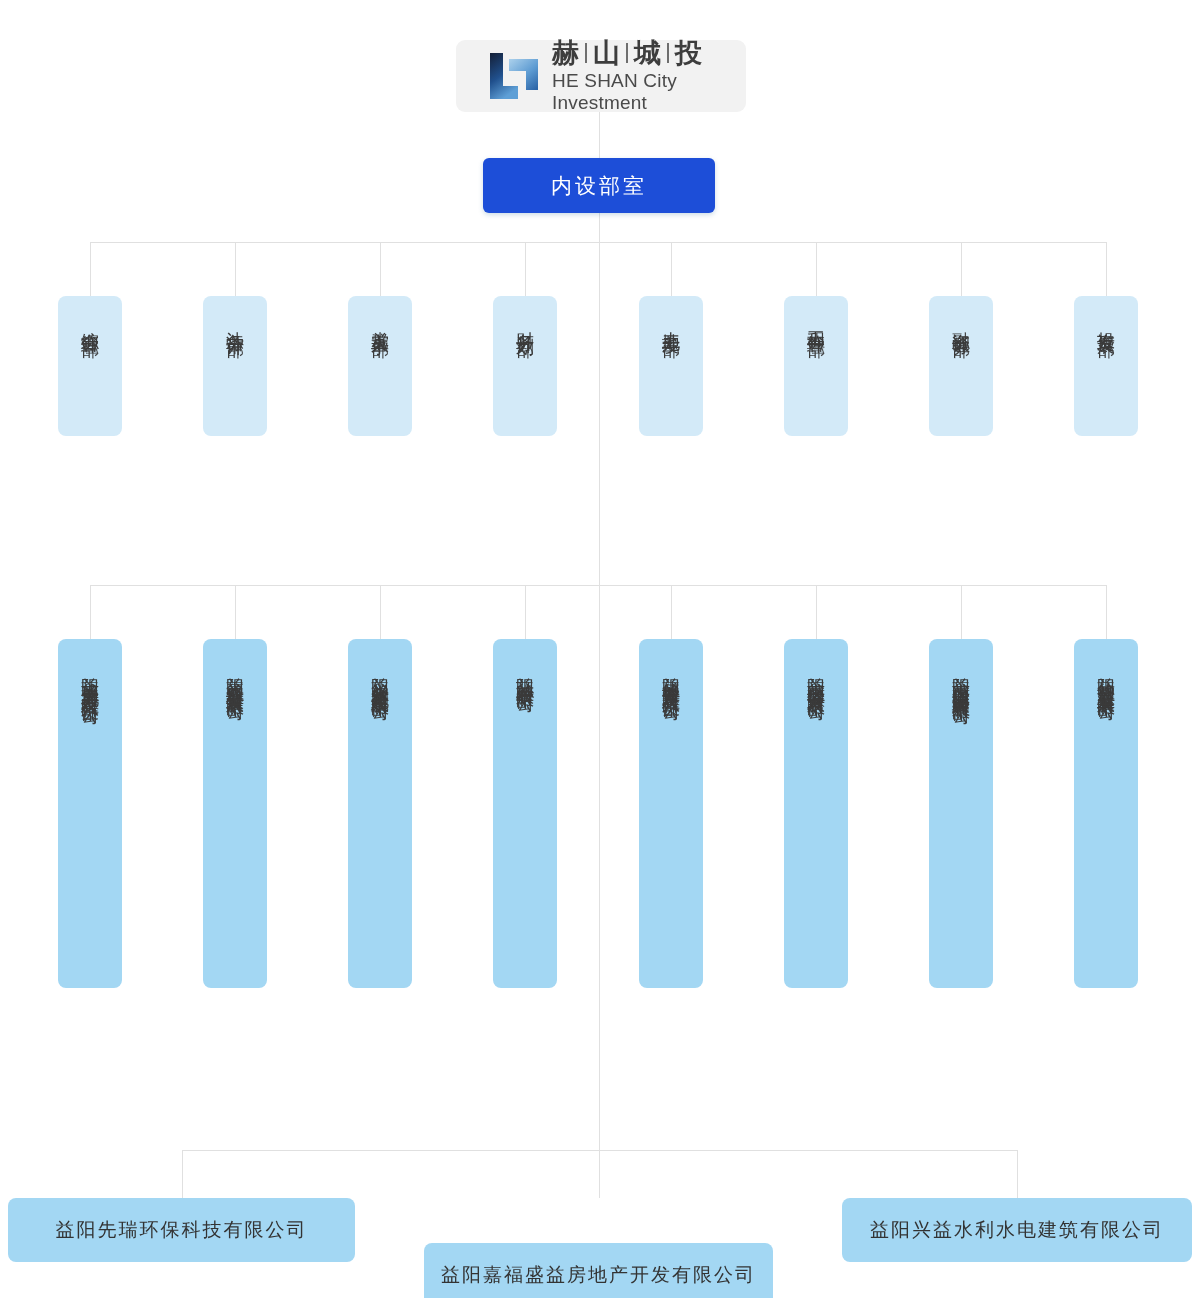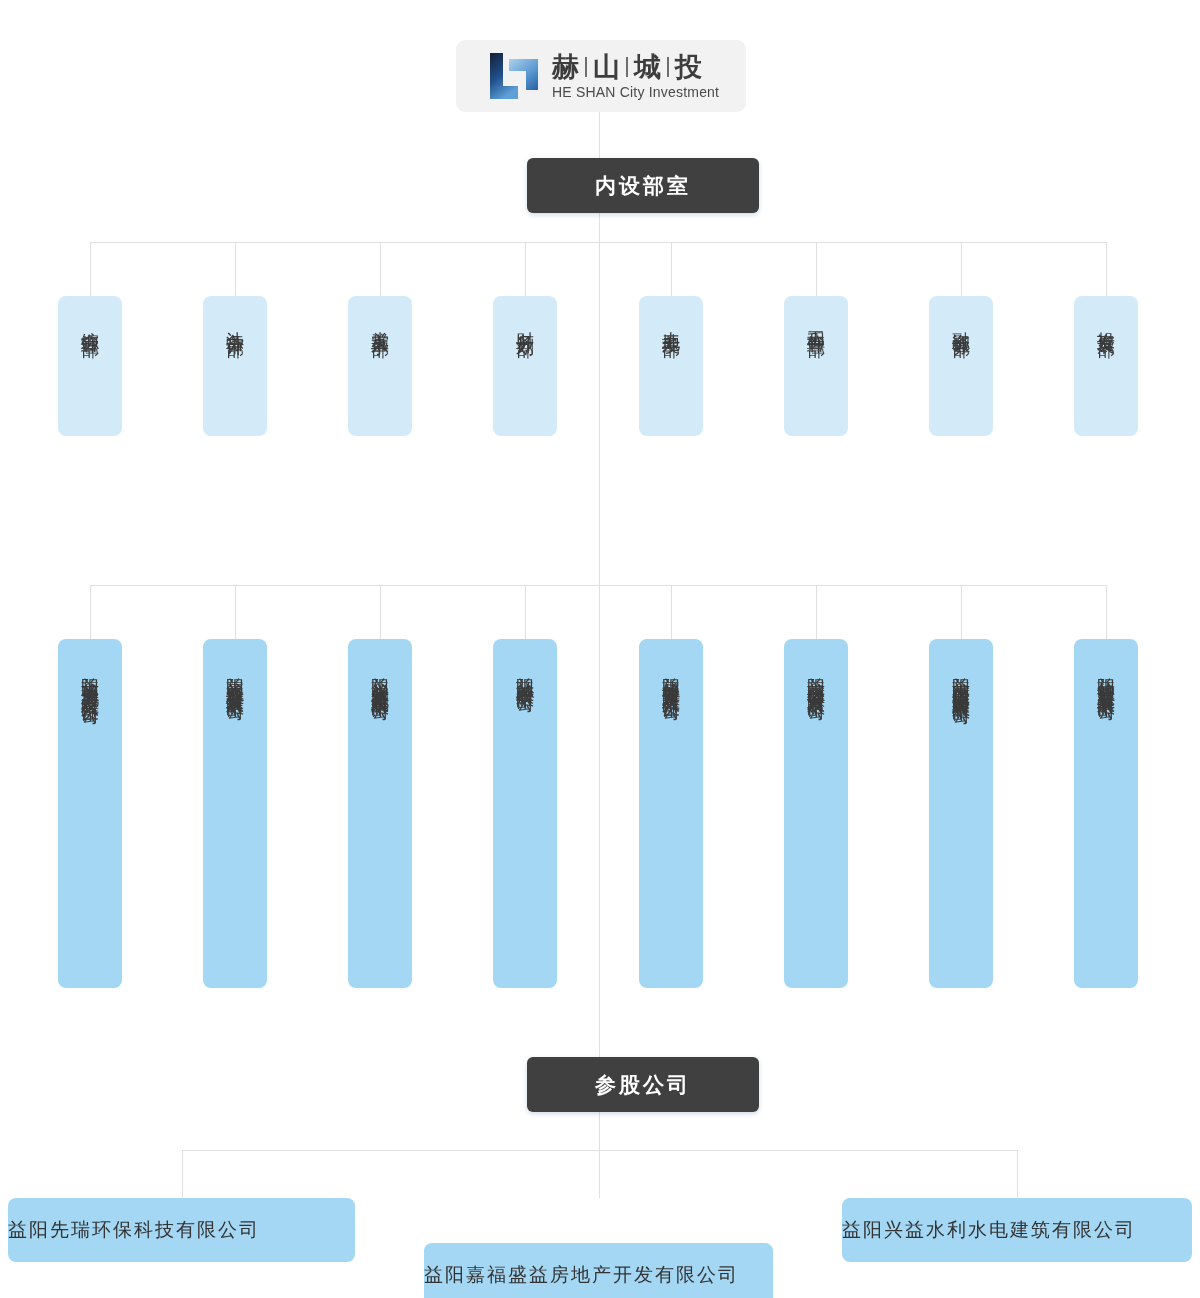--- a/index.html
+++ b/index.html
@@ -24,50 +24,49 @@
     padding-left:32px;box-sizing:border-box;
   }
   .logo-mark{width:52px;height:48px;flex:0 0 auto;}
   .logo-textblock{margin-left:12px;display:flex;flex-direction:column;align-items:flex-start;}
   .logo-title{display:flex;align-items:center;height:30px;}
   .logo-title .ch{
     font-size:27px;font-weight:bold;color:#3d3d3d;line-height:30px;
   }
   .logo-sep{width:2px;height:20px;background:#6e6e6e;margin:0 6px;}
   .logo-sub{
-    font-size:14px;color:#4a4a4a;margin-top:2px;letter-spacing:0.2px;
+    font-size:19px;color:#4a4a4a;margin-top:2px;letter-spacing:0.2px;
   }
 
   
   .section-header{
     position:absolute;left:483px;width:232px;height:55px;
-    background:#404040;border-radius:6px;
+    background:#1d4ed8;border-radius:6px;
     display:flex;align-items:center;justify-content:center;
-    color:#ffffff;font-size:21px;letter-spacing:3px;font-weight:700;
+    color:#ffffff;font-size:21px;letter-spacing:3px;font-weight:400;
     box-shadow:0 2px 5px rgba(60,120,160,0.25);
-    margin-left:44px;
   }
 
   
   .vnode{
     position:absolute;width:64px;border-radius:8px;
     display:flex;justify-content:center;align-items:flex-start;
     box-sizing:border-box;
   }
   .dept{background:#d3eaf8;top:296px;height:140px;padding-top:21px;}
   .subs{background:#a3d7f3;top:639px;height:349px;padding-top:24px;}
   .vtext{
     writing-mode:vertical-rl;text-orientation:upright;
     font-size:18px;letter-spacing:2px;color:#3a3a3a;line-height:1;
   }
 
   
   .affiliate{
     position:absolute;top:1198px;height:64px;background:#a3d7f3;border-radius:8px;
-    display:flex;align-items:center;
+    display:flex;align-items:center;justify-content:center;
     font-size:19px;letter-spacing:2px;color:#333333;
   }
 </style>
 </head>
 <body>
 
 <div class="stage">
 
   <div class="line vline" style="left:599px;top:112px;height:1038px;"></div>
 
@@ -121,21 +120,20 @@
         <span class="logo-sep"></span>
         <span class="ch">城</span>
         <span class="logo-sep"></span>
         <span class="ch">投</span>
       </div>
       <div class="logo-sub">HE SHAN City Investment</div>
     </div>
   </div>
 
   <div class="section-header" style="top:158px;">内设部室</div>
-  <div class="section-header" style="top:1057px;">参股公司</div>
 
   <div class="vnode dept" style="left:58px;">
       <span class="vtext">综合管理部</span>
     </div>
   <div class="vnode dept" style="left:203px;">
       <span class="vtext">法务审计部</span>
     </div>
   <div class="vnode dept" style="left:348px;">
       <span class="vtext">党群人事部</span>
     </div>

